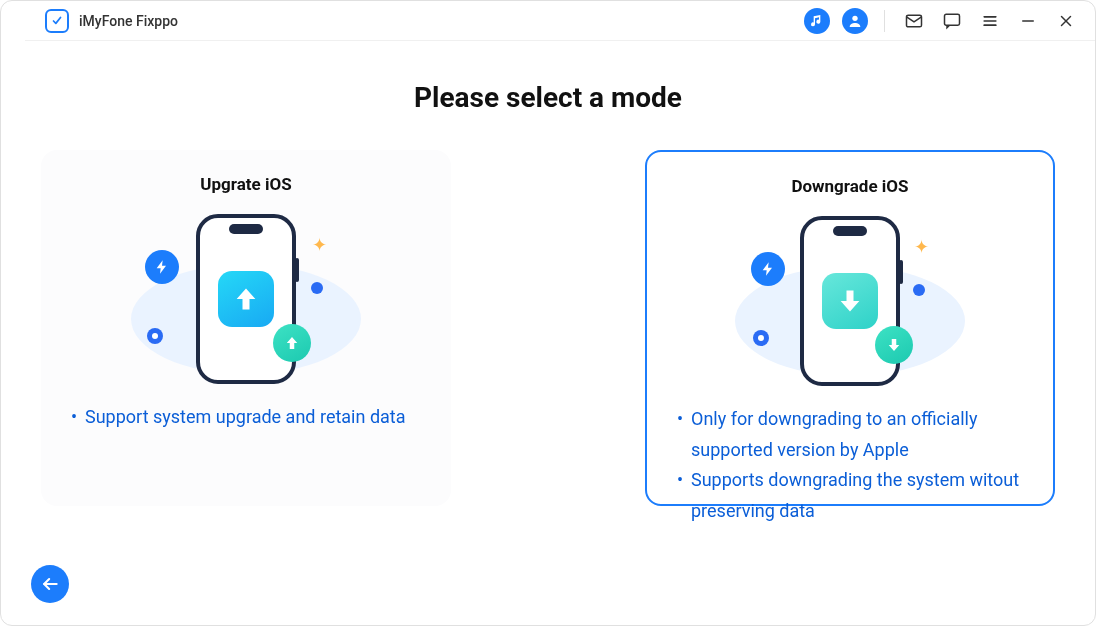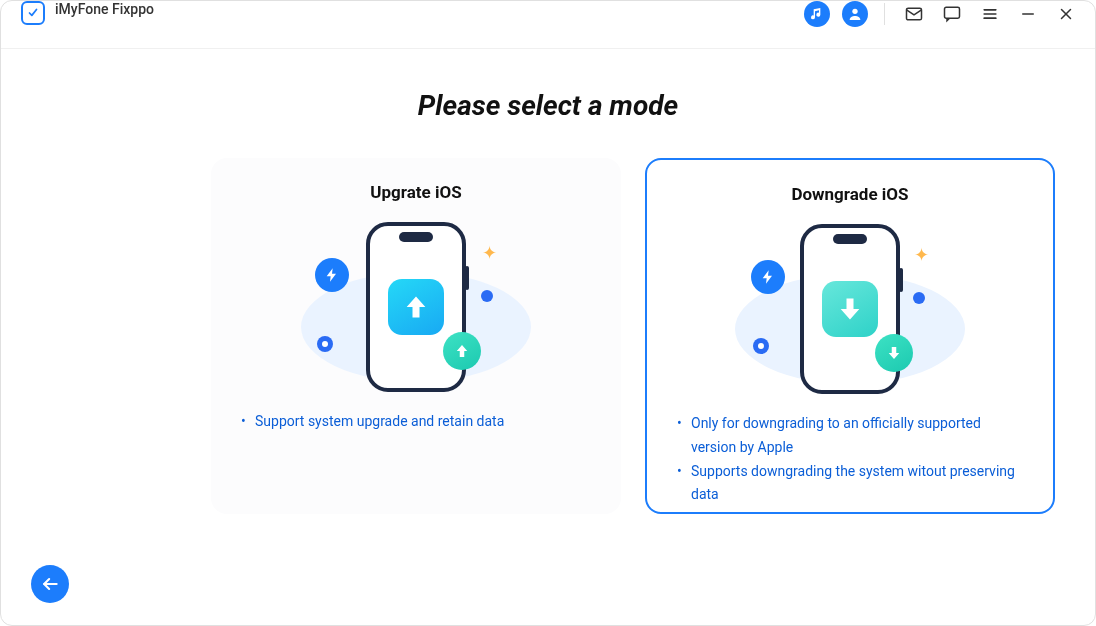--- a/index.html
+++ b/index.html
@@ -12,25 +12,26 @@
     }
     .window {
       width: 1096px;
       height: 626px;
       background: #fff;
       border-radius: 12px;
       border: 1px solid #e0e0e0;
       position: relative;
     }
     .titlebar {
-      height: 48px;
+      height: 40px;
       display: flex;
-      align-items: flex-start;
+      align-items: center;
       padding: 0 16px 0 20px;
       border-bottom: 1px solid #f0f0f0;
+      margin-left: 24px;
     }
     .app-logo {
       width: 24px; height: 24px;
       border-radius: 6px;
       border: 2px solid #1c7dfc;
       display:flex;align-items:center;justify-content:center;
       margin-right: 10px;
     }
     .app-logo svg { width: 14px; height: 14px; }
     .app-title {
@@ -55,25 +56,24 @@
 
     .content {
       padding: 40px 0 0 0;
       text-align: center;
     }
     .page-heading {
       font-size: 28px;
       font-weight: 700;
       color: #111;
       margin-bottom: 36px;
-      font-style: italic;
     }
     .cards {
       display: flex;
-      justify-content: flex-end;
+      justify-content: space-between;
       gap: 24px;
       padding: 0 40px;
     }
     .card {
       width: 410px;
       height: 356px;
       border-radius: 16px;
       background: #fcfcfd;
       padding: 24px 28px 18px 28px;
       text-align: left;
@@ -135,21 +135,21 @@
     .float-bolt { width:34px; height:34px; background:#1c7dfc; left:76px; top:46px; color:#fff;}
     .float-arrow-up { width:38px; height:38px; background:linear-gradient(150deg,#3de2c4,#1cc9b0); right:112px; bottom:32px;}
     .float-arrow-down { width:38px; height:38px; background:linear-gradient(150deg,#3de2c4,#1cc9b0); right:112px; bottom:32px;}
     .dot-small { position:absolute; border-radius:50%; z-index:3;}
     .dot-rb { width:12px; height:12px; background:#2a6bf4; right:100px; top:78px;}
     .dot-lb { width:16px; height:16px; background:#2a6bf4; left:78px; bottom:50px; display:flex;align-items:center;justify-content:center;}
     .dot-lb::after{content:""; width:6px;height:6px;border-radius:50%;background:#fff;}
     .spark { position:absolute; color:#ffb84d; font-size:18px; right:96px; top:30px; z-index:3;}
     .bullets { list-style: none; padding-left: 2px; }
     .bullets li {
-      font-size: 14px;
+      font-size: 18px;
       color: #0b5ed7;
       line-height: 1.7;
       position: relative;
       padding-left: 14px;
     }
     .bullets li::before {
       content: "•";
       position:absolute; left:0; top:0;
       color:#0b5ed7;
     }

